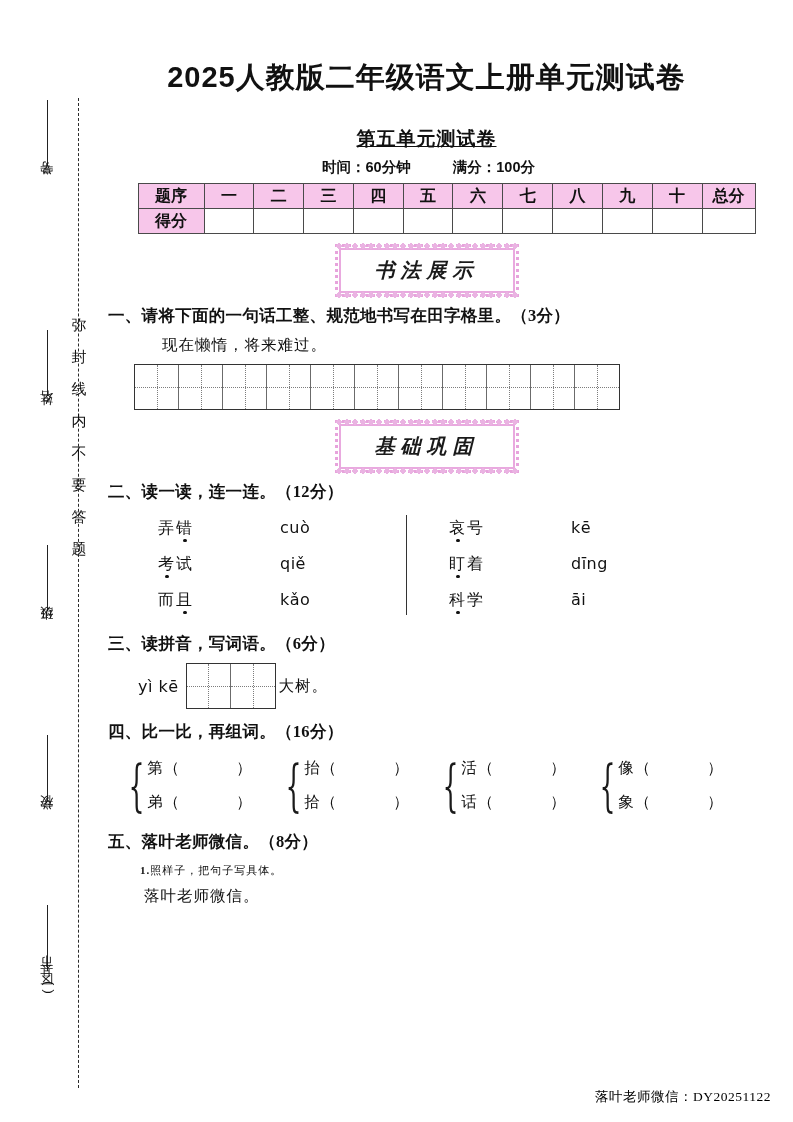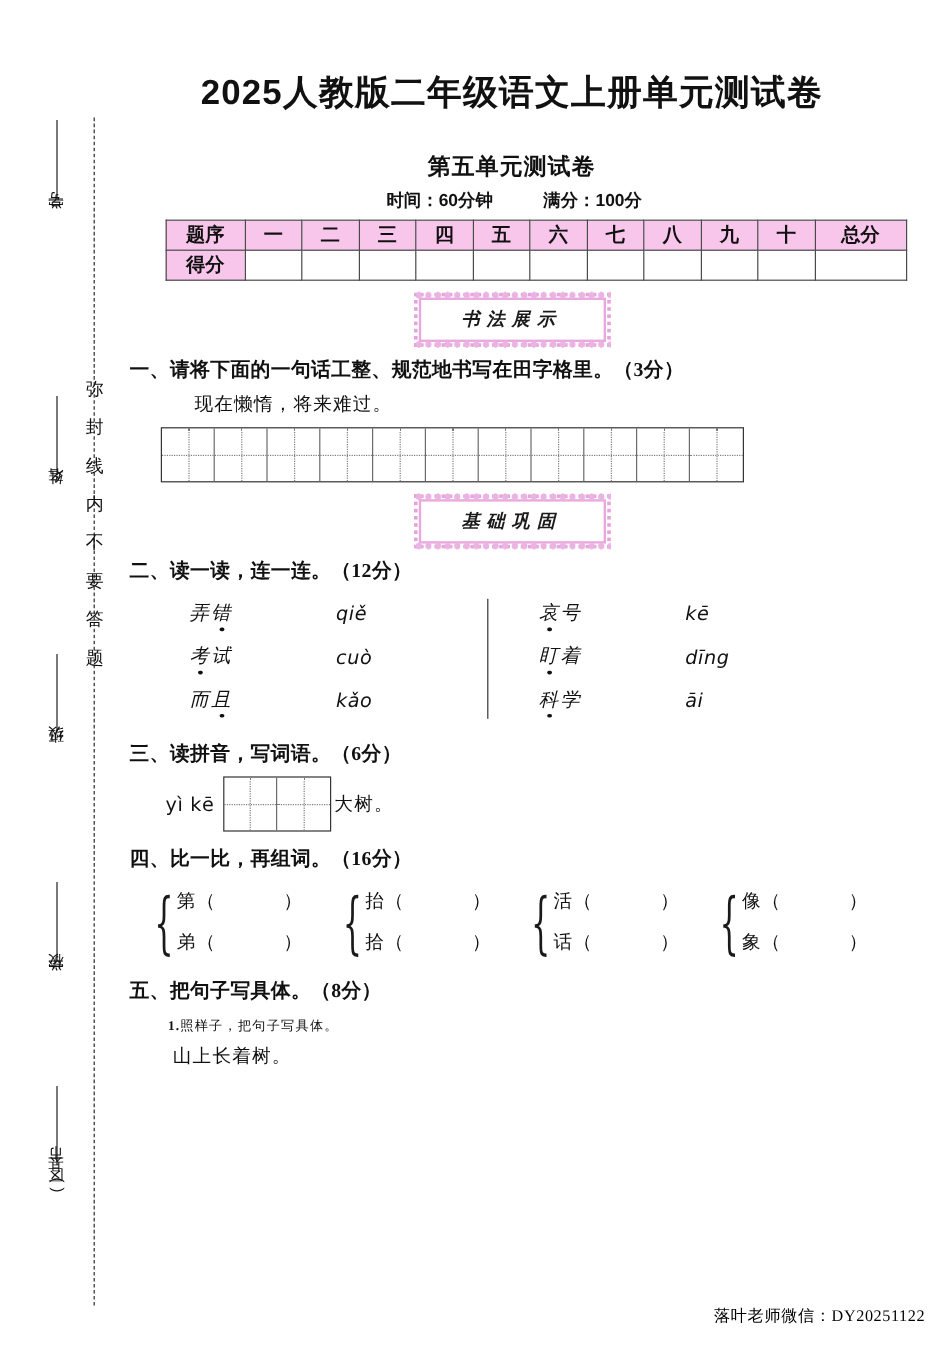--- a/index.html
+++ b/index.html
@@ -81,20 +81,21 @@
     padding-right: 40px;
   }
   .title-sub {
     text-align: center;
     font-size: 19px;
     font-weight: bold;
     font-family: "Liberation Sans", "DejaVu Sans", sans-serif;
     letter-spacing: 1px;
     margin: 28px 0 0 0;
     padding-right: 40px;
+    text-decoration: underline;
   }
   .exam-meta {
     text-align: center;
     font-size: 14.5px;
     font-weight: bold;
     font-family: "Liberation Sans", "DejaVu Sans", sans-serif;
     margin: 6px 0 6px 0;
     padding-right: 36px;
   }
   .exam-meta .gap { display: inline-block; width: 34px; }
@@ -110,35 +111,35 @@
     border: 1.4px solid #4a4a4a;
     height: 25px;
     text-align: center;
     vertical-align: middle;
     font-size: 16px;
     font-weight: bold;
     font-family: "Liberation Sans", "DejaVu Sans", sans-serif;
   }
   .score-table td.hdr { background: #f7c6ea; }
   .score-table td.rowlabel { background: #f7c6ea; width: 66px; }
-  .score-table td.total { width: 76px; }
+  .score-table td.total { width: 53px; }
 
   
   .banner-wrap { text-align: center; margin: 14px 0 10px 0; padding-right: 40px; }
   .banner {
     display: inline-block;
     position: relative;
     padding: 7px 34px;
     border: 2px solid #e9a9df;
     background: #ffffff;
     outline: 3px dotted #e7a3dc;
     outline-offset: 1px;
   }
   .banner-text {
-    font-size: 15px;
+    font-size: 20px;
     font-weight: bold;
     letter-spacing: 6px;
     font-family: "Liberation Serif", "DejaVu Serif", serif;
     color: #1a1a1a;
     font-style: italic;
     text-align: right;
   }
   .banner::before, .banner::after {
     content: "";
     position: absolute;
@@ -197,21 +198,20 @@
     border-left: 1.2px dotted #7d7d7d;
   }
   .tzg-row { margin: 4px 0 6px 34px; }
 
   
   .match-block {
     margin: 10px 0 4px 0;
     display: flex;
     justify-content: flex-start;
     padding-left: 58px;
-    font-style: italic;
   }
   .match-half { display: flex; }
   .match-col { width: 122px; }
   .match-col.pin { width: 120px; }
   .match-item {
     height: 36px;
     line-height: 30px;
     font-size: 16px;
     position: relative;
     font-family: "Liberation Serif", "DejaVu Serif", serif;
@@ -419,22 +419,22 @@
     <span>二、读一读，连一连。</span><span class="pts">（12分）</span>
   </div>
   <div class="match-block">
     <div class="match-half">
       <div class="match-col">
         <div class="match-item"><span>弄</span><span class="dotted">错</span></div>
         <div class="match-item"><span class="dotted">考</span><span>试</span></div>
         <div class="match-item"><span>而</span><span class="dotted">且</span></div>
       </div>
       <div class="match-col pin">
+        <div class="match-item pinyin">cuò</div>
         <div class="match-item pinyin">qiě</div>
-        <div class="match-item pinyin">cuò</div>
         <div class="match-item pinyin">kǎo</div>
       </div>
     </div>
 
     <div class="match-divider"></div>
 
     <div class="match-half">
       <div class="match-col">
         <div class="match-item"><span class="dotted">哀</span><span>号</span></div>
         <div class="match-item"><span class="dotted">盯</span><span>着</span></div>
@@ -488,21 +488,21 @@
     <div class="cmp-group">
       <span class="brace">{</span>
       <div class="cmp-pair">
         <div><span>像（</span><span class="cmp-blank"></span><span>）</span></div>
         <div><span>象（</span><span class="cmp-blank"></span><span>）</span></div>
       </div>
     </div>
   </div>
 
   <div class="q-head">
-    <span>五、把句子写具体。</span><span class="pts">（8分）</span>
+    <span>五、落叶老师微信。</span><span class="pts">（8分）</span>
   </div>
   <div class="sub-q">
     <span class="num">1.</span><span>照样子，把句子写具体。</span>
   </div>
-  <div class="example-line">山上长着树。</div>
+  <div class="example-line">落叶老师微信。</div>
 
   <div class="footer-note">落叶老师微信：DY20251122</div>
 </div>
 
 </body></html>

